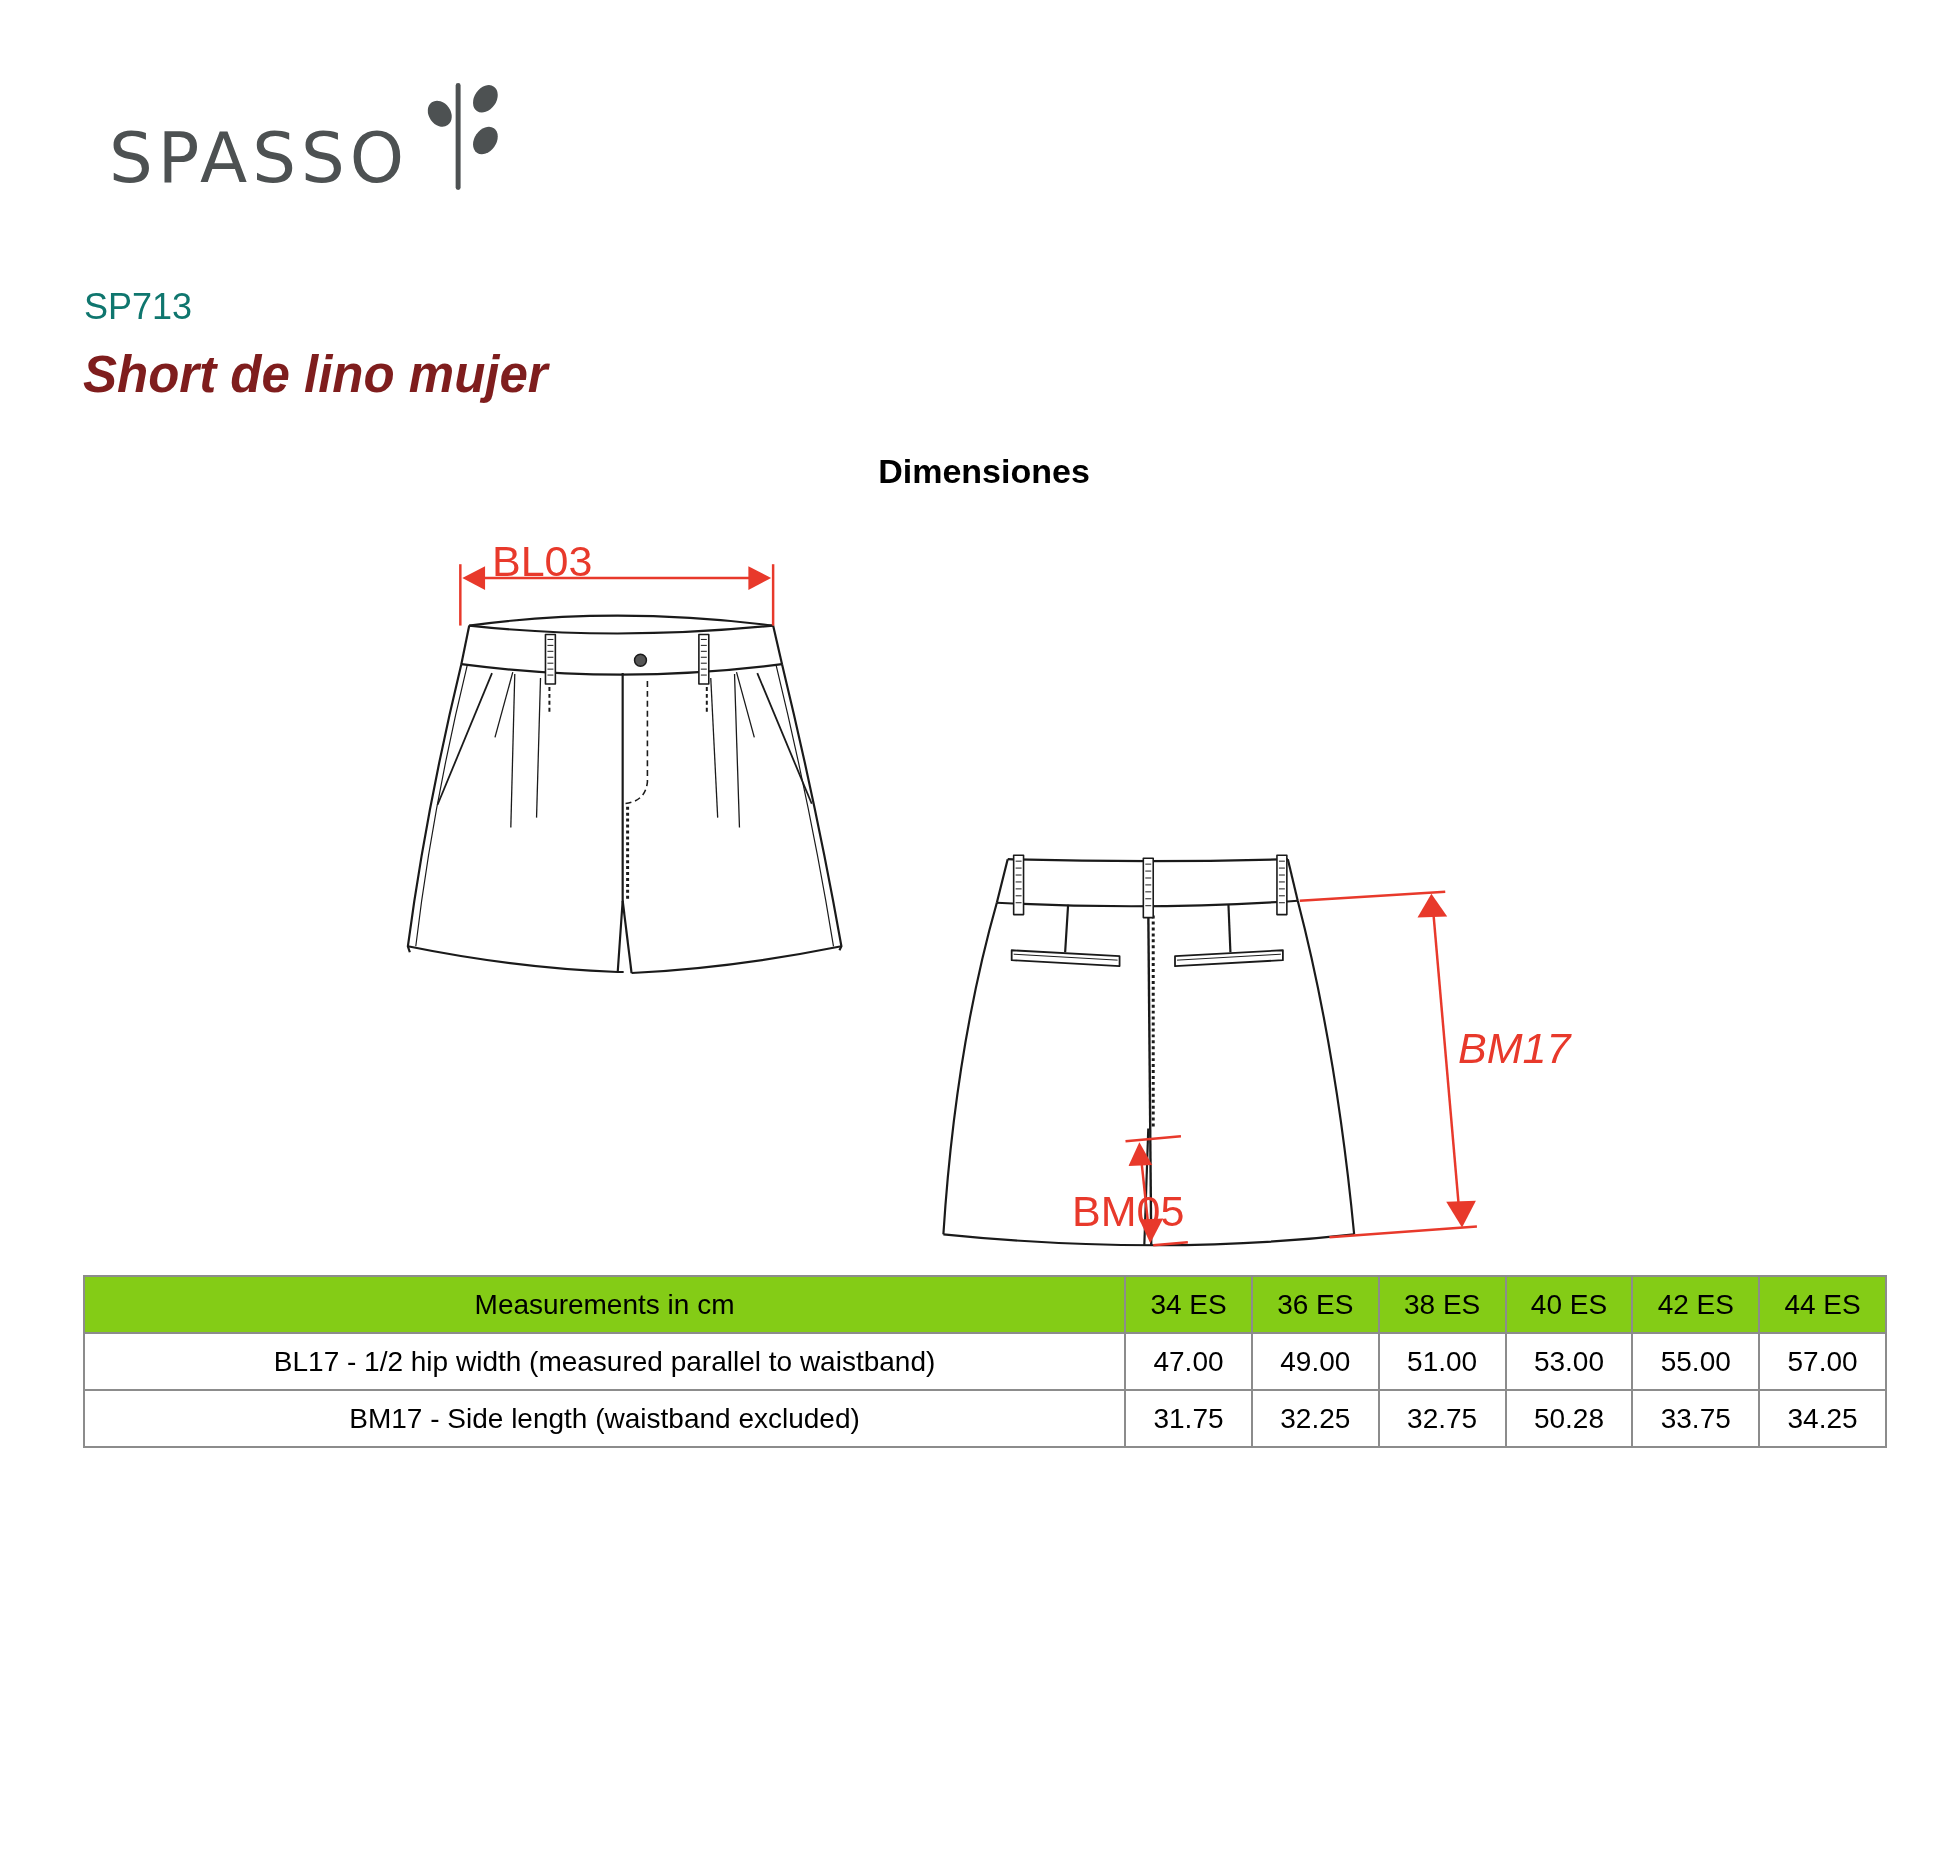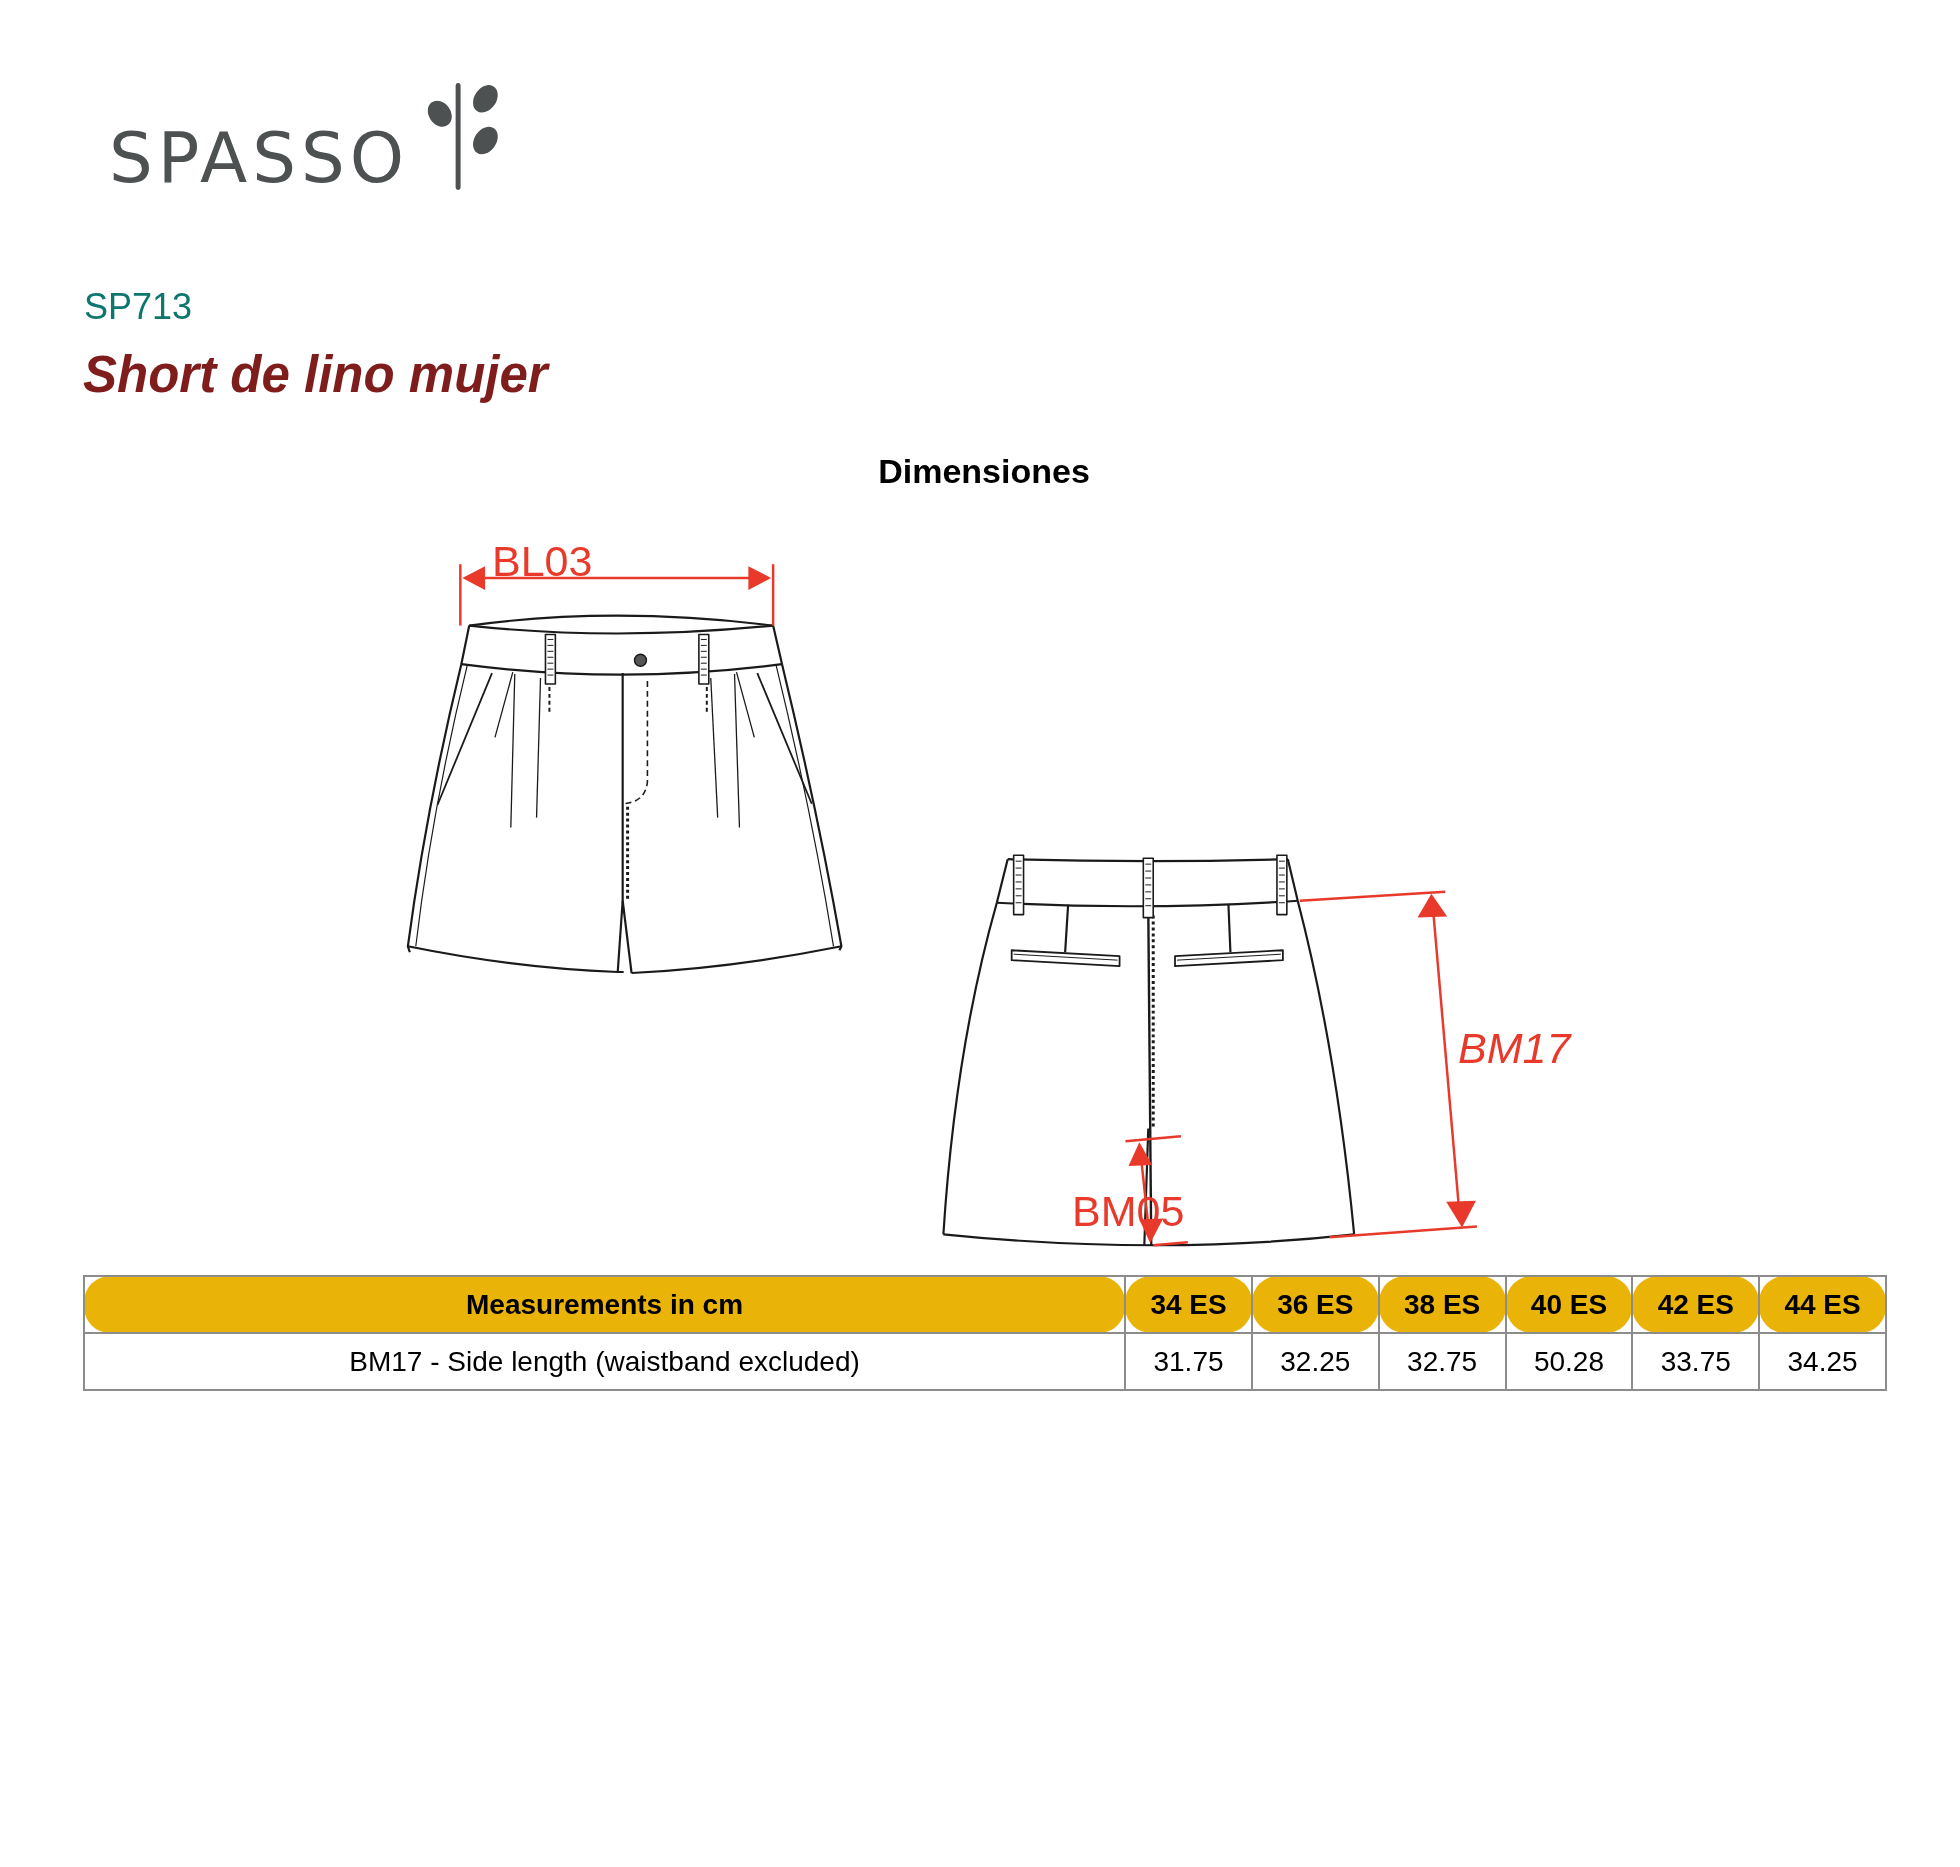--- a/index.html
+++ b/index.html
@@ -8,21 +8,21 @@
   .logo { left:79px; top:79px; width:416px; height:119px;margin-left:27px; }
   .logo-text { position:absolute; left:3px; top:45px; font-family:"DejaVu Sans", sans-serif; font-size:69px; letter-spacing:5px; color:#4d5152; line-height:1; font-weight:normal; }
   .logo-mark { position:absolute; left:307px; top:0; width:119px; height:119px; }
   .sku { left:84px; top:287px; font-size:36px; line-height:1.1; color:#0f766e; }
   .title { left:83px; top:347px; font-size:51px; line-height:1.1; font-weight:bold; color:#7f1d1d;font-style:italic; }
   .section-title { left:0; width:1968px; top:453px; text-align:center; font-size:34px; font-weight:bold; line-height:1.1; color:#000; }
   .diagram { left:0; top:0; width:1960px; height:1267px; pointer-events:none; }
   .dim-label { position:absolute; font-size:43px; color:#e8392b; line-height:1; font-family:"Liberation Sans", sans-serif; }
   table.size-table { position:absolute; left:83px; top:1275px; width:1804px; border-collapse:collapse; font-size:28px; }
   table.size-table th, table.size-table td { border:2.5px solid #8c8c8c; text-align:center; height:55px; padding:0; }
-  table.size-table th { background:#eab308; font-weight:bold;border-radius:26px; }
+  table.size-table th { background:#84cc16; font-weight:normal; }
   table.size-table th.label-col { width:1042px; }
   table.size-table th.size-col { width:125px; }
 </style>
 </head>
 <body>
 
 <div class="abs logo">
   <div class="logo-text">SPASSO</div>
   <svg class="logo-mark" viewBox="0 0 120 120" width="119" height="119">
     <rect x="43" y="4" width="5" height="108" rx="2.5" fill="#4d5152"></rect>
@@ -154,20 +154,29 @@
       <th class="size-col">34 ES</th>
       <th class="size-col">36 ES</th>
       <th class="size-col">38 ES</th>
       <th class="size-col">40 ES</th>
       <th class="size-col">42 ES</th>
       <th class="size-col">44 ES</th>
     </tr>
   </thead>
   <tbody>
     <tr>
+      <td>BL17 - 1/2 hip width (measured parallel to waistband)</td>
+      <td>47.00</td>
+      <td>49.00</td>
+      <td>51.00</td>
+      <td>53.00</td>
+      <td>55.00</td>
+      <td>57.00</td>
+    </tr>
+    <tr>
       <td>BM17 - Side length (waistband excluded)</td>
       <td>31.75</td>
       <td>32.25</td>
       <td>32.75</td>
       <td>50.28</td>
       <td>33.75</td>
       <td>34.25</td>
     </tr>
   </tbody>
 </table>

